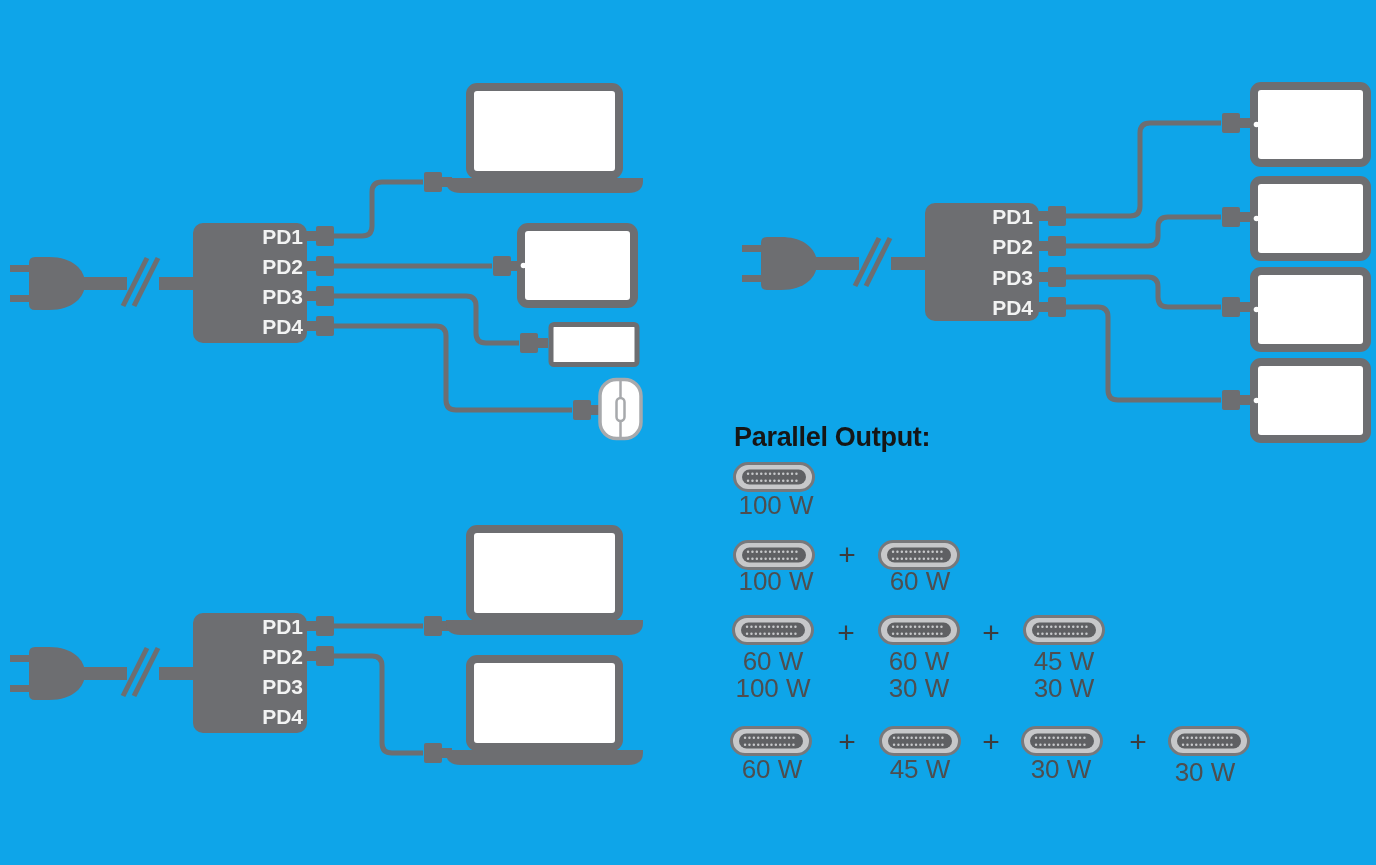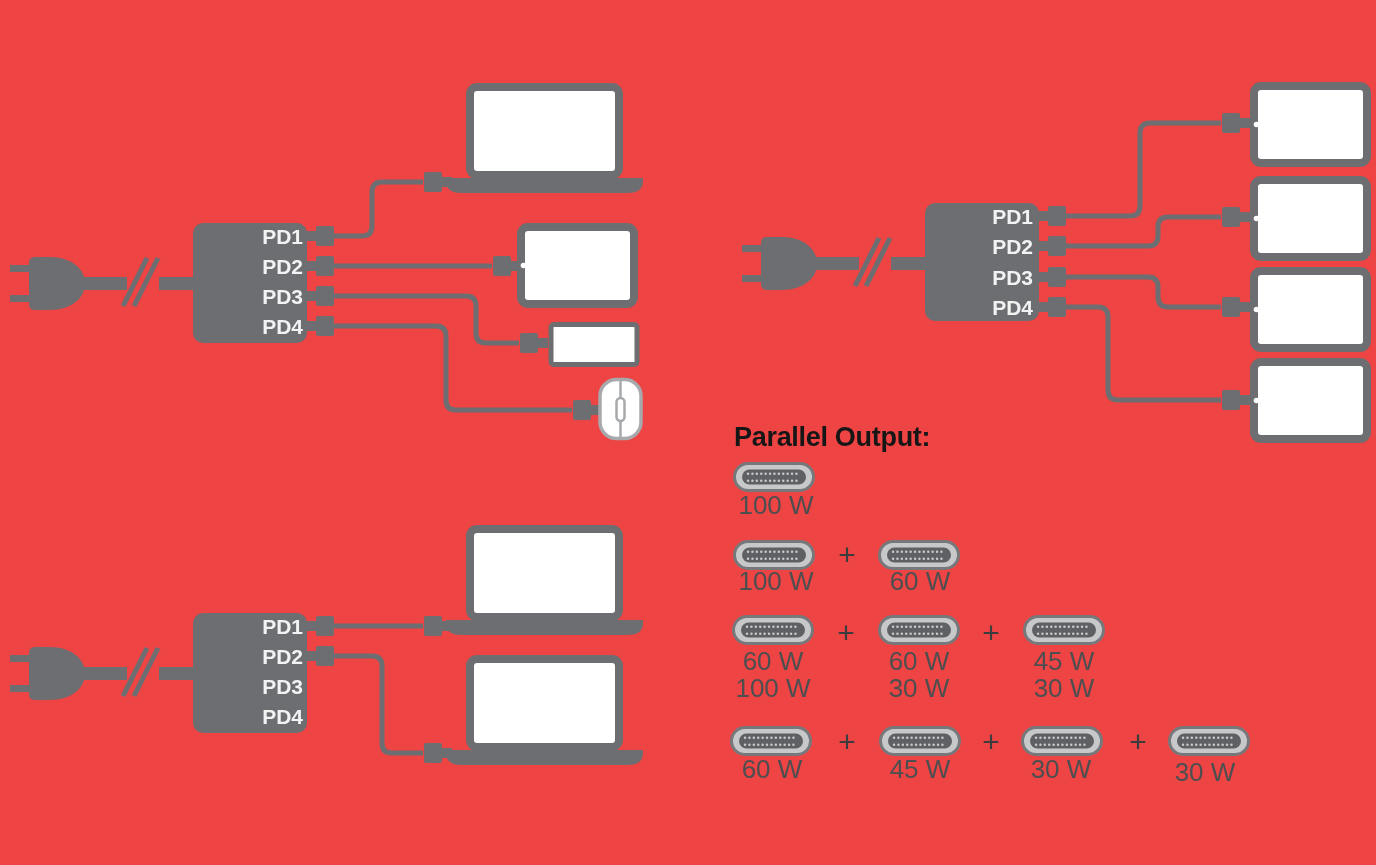--- a/index.html
+++ b/index.html
@@ -1,16 +1,16 @@
 <!DOCTYPE html>
 <html><head>
 <meta charset="utf-8">
 <style>
   html,body{margin:0;padding:0;background:#ffffff;}
-  .canvas{position:relative;width:1376px;height:865px;background:#ef4444;overflow:hidden;
+  .canvas{position:relative;width:1376px;height:865px;background:#0ea5e9;overflow:hidden;
           font-family:"Liberation Sans", sans-serif;text-align:center;}
   svg{position:absolute;left:0;top:0;}
   .gfill{fill:#6d6e71;}
   .cable{stroke:#6d6e71;stroke-width:5;fill:none;}
   .device{fill:#ffffff;stroke:#6d6e71;}
   .port-label{font-size:21px;font-weight:600;fill:#f2f3f3;}
   .watt-label{font-size:26px;font-weight:400;fill:#4d4e50;}
   .plus-sign{font-size:30px;font-weight:400;fill:#3c3c3e;}
   .legend-heading{font-size:27px;font-weight:700;fill:#161616;letter-spacing:-0.3px;}
 </style>

